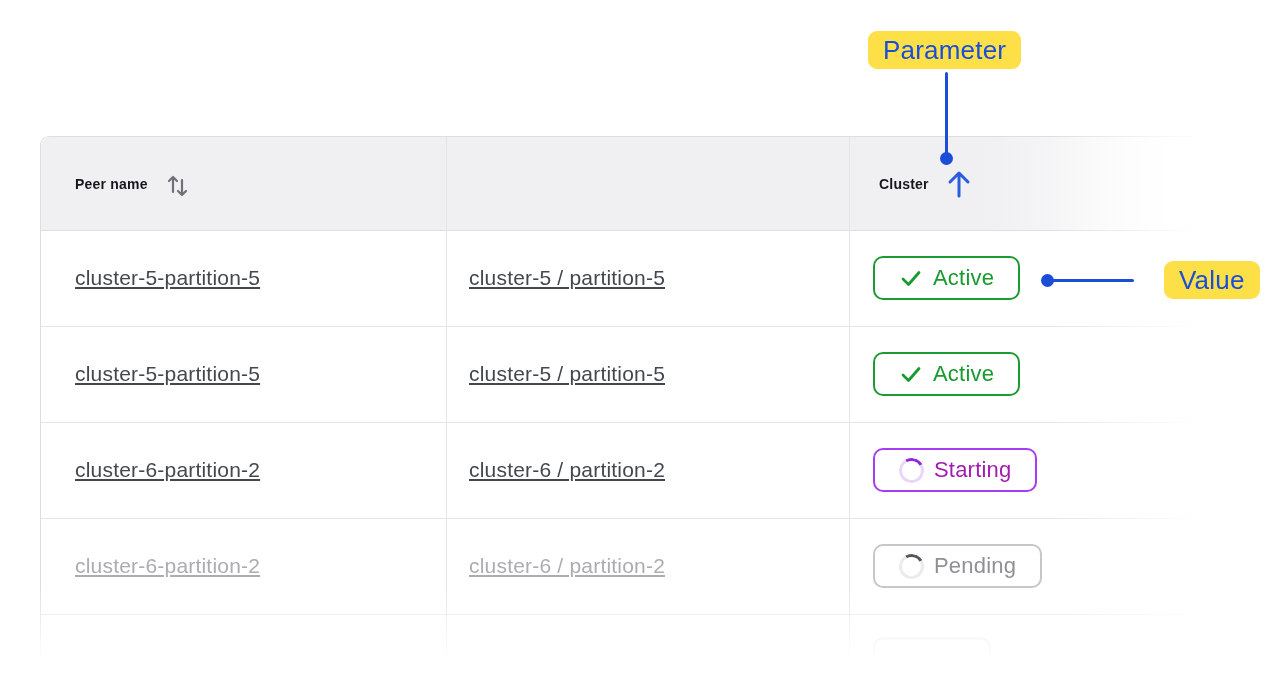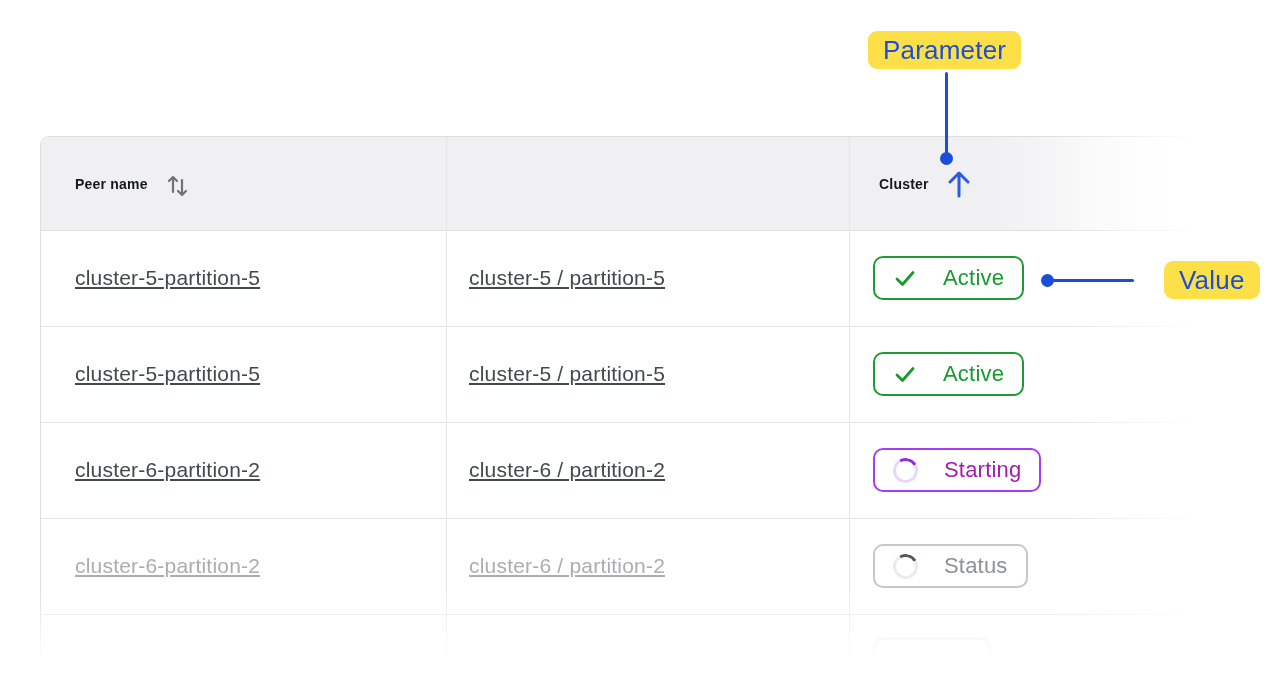--- a/index.html
+++ b/index.html
@@ -32,22 +32,22 @@
     position:absolute;top:50%;transform:translateY(-50%);
     font-size:21px;color:#43474e;letter-spacing:.2px;white-space:nowrap;text-decoration:underline;
   }
   .c1{left:34px;}
   .c2{left:428px;}
   .c3{left:832px;}
   .row.faded .c1,.row.faded .c2{color:#acacb1;}
 
   
   .badge{
-    display:inline-flex;align-items:center;gap:26px;height:44px;
-    padding:0 18px;border-radius:10px;border:2px solid;box-sizing:border-box;
+    display:inline-flex;align-items:center;gap:10px;height:44px;
+    padding:0 24px;border-radius:10px;border:2px solid;box-sizing:border-box;
     font-size:22px;font-weight:500;letter-spacing:.2px;background:#fff;
   }
   .badge.active{border-color:#1d9a33;color:#189a2e;}
   .badge.starting{border-color:#a63cf4;color:#a21caf;}
   .badge.pending{border-color:#c6c6cb;color:#8f9096;}
   .badge.partial{border-color:#e4e4e7;width:118px;}
   .check-icon{width:24px;height:24px;flex:0 0 auto;}
   .spinner{
     width:25px;height:25px;border-radius:50%;box-sizing:border-box;
     border:3.5px solid;transform:rotate(15deg);flex:0 0 auto;
@@ -135,21 +135,21 @@
           <span class="cell c3"><span class="badge starting">
               <span class="spinner"></span>
               <span>Starting</span>
             </span></span>
         </div>
         <div class="row faded" style="top: 381px;">
           <span class="cell c1">cluster-6-partition-2</span>
           <span class="cell c2">cluster-6 / partition-2</span>
           <span class="cell c3"><span class="badge pending">
               <span class="spinner"></span>
-              <span>Status</span>
+              <span>Pending</span>
             </span></span>
         </div>
         <div class="row faded" style="top: 477px;">
           <span class="cell c1"></span>
           <span class="cell c2"></span>
           <span class="cell c3"><span class="badge partial"></span></span>
         </div>
       </div>
   </div>
 

